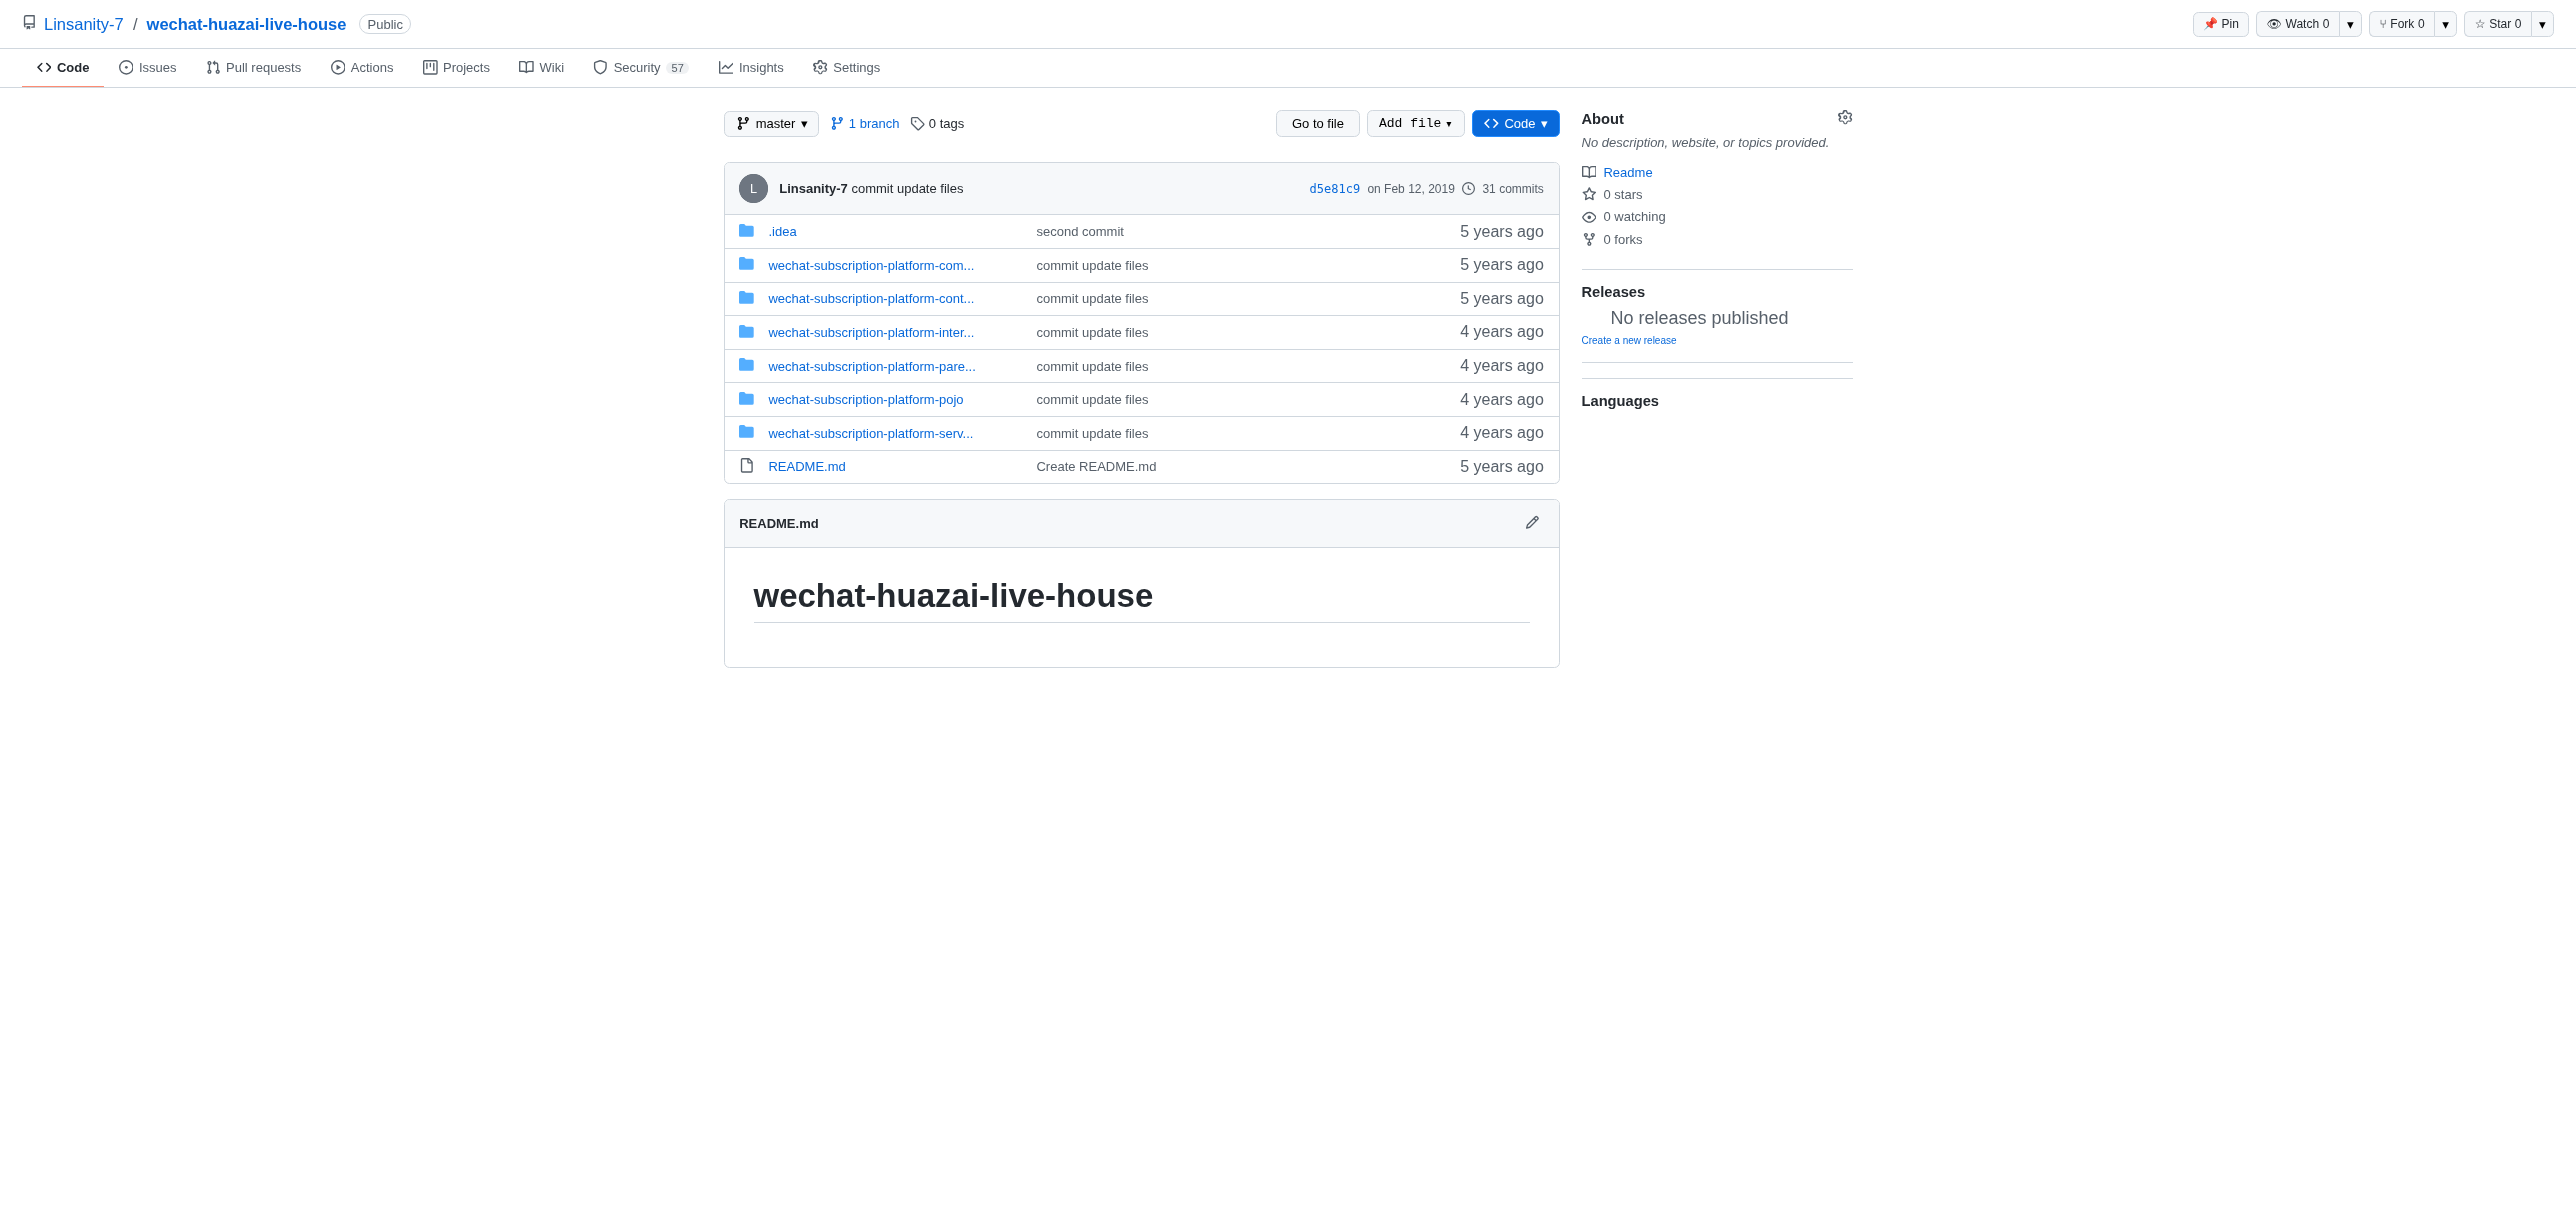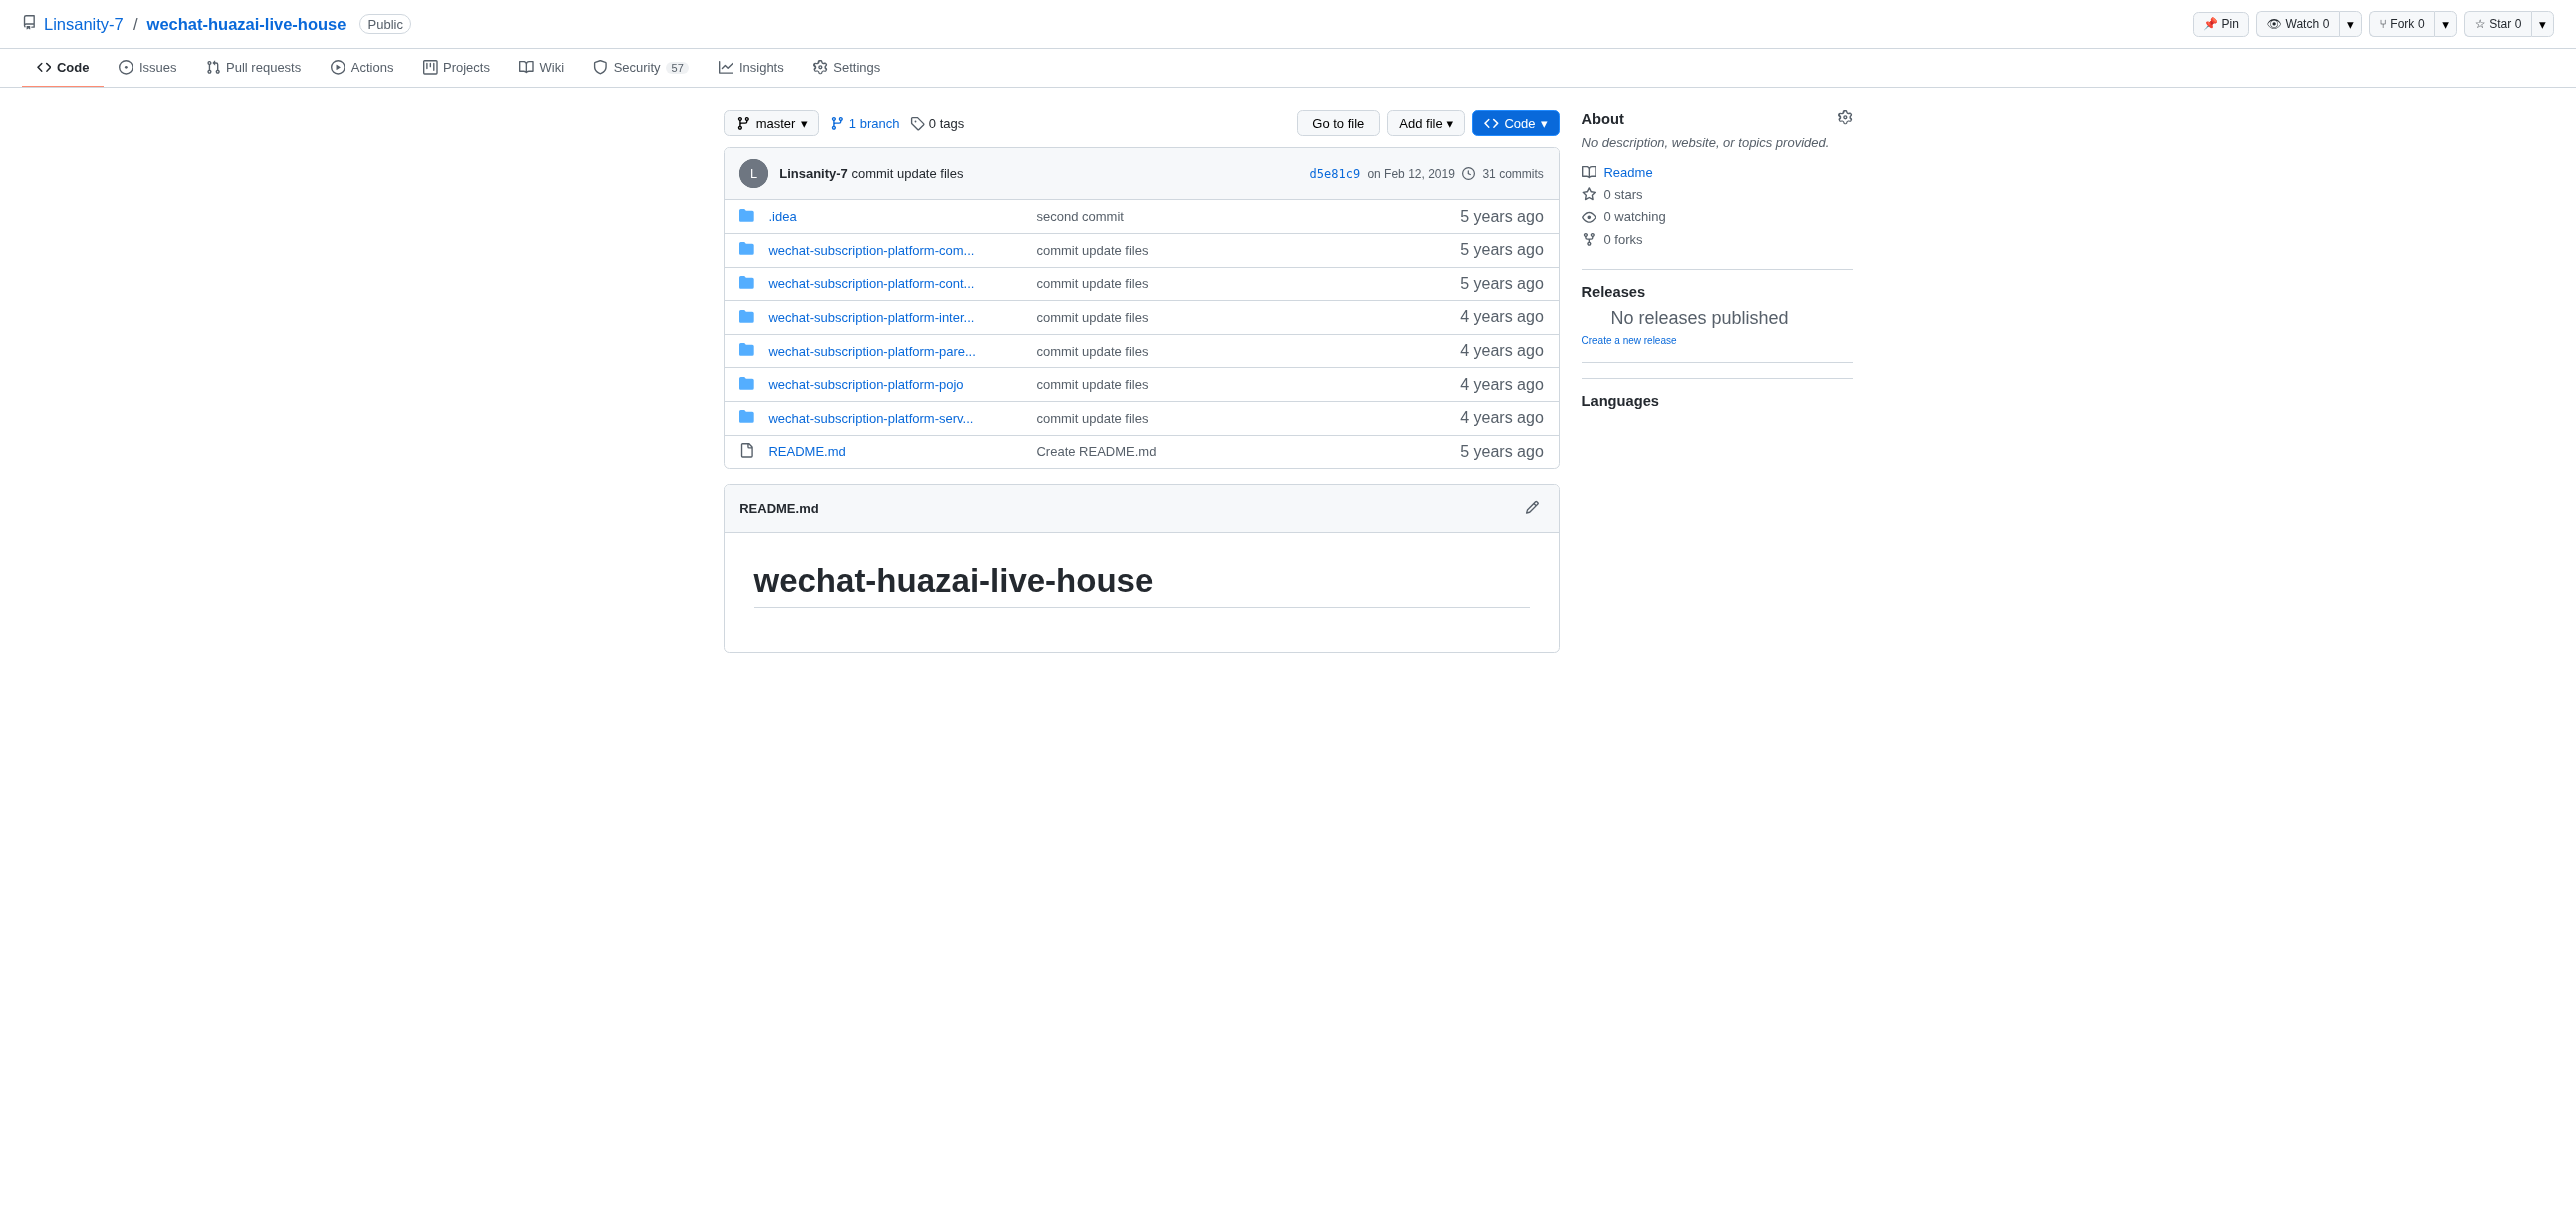--- a/index.html
+++ b/index.html
@@ -24,28 +24,28 @@
     .nav-tab { display: flex; align-items: center; gap: 5.5px; padding: 11px 14.7px; font-size: 13px; color: #57606a; cursor: pointer; border-bottom: 1.8px solid transparent; text-decoration: none; }
     .nav-tab.active { color: #24292f; border-bottom: 1.8px solid #fd8c73; font-weight: 600; }
     .nav-badge { background: #afb8c133; border-radius: 18.3px; padding: 0 5.5px; font-size: 11px; color: #57606a; }
 
     
     .main { display: flex; padding: 22px; gap: 22px; max-width: 1173px; margin: 0 auto; }
     .content { flex: 1; min-width: 0; }
     .sidebar { width: 271px; flex-shrink: 0; }
 
     
-    .branch-bar { display: flex; align-items: center; justify-content: space-between; margin-bottom: 11px; }
+    .branch-bar { display: flex; align-items: center; justify-content: space-between; margin-bottom: 25px; }
     .branch-bar-left { display: flex; align-items: center; gap: 11px; }
     .btn-branch { display: flex; align-items: center; gap: 5.5px; padding: 4.6px 11px; border: 0.9px solid #d0d7de; border-radius: 5.5px; background: #f6f8fa; font-size: 13px; cursor: pointer; }
     .branch-meta { display: flex; align-items: center; gap: 3.7px; font-size: 13px; color: #24292f; }
     .branch-meta a { color: #0969da; text-decoration: none; }
     .btn-bar { display: flex; gap: 7.3px; }
     .btn-go-file { padding: 4.6px 14.7px; border: 0.9px solid #d0d7de; border-radius: 5.5px; background: #f6f8fa; font-size: 13px; cursor: pointer; }
-    .btn-add-file { display: flex; align-items: center; gap: 3.7px; padding: 4.6px 11px; border: 0.9px solid #d0d7de; border-radius: 5.5px; background: #f6f8fa; font-size: 13px; cursor: pointer; }
+    .btn-add-file { display: flex; align-items: center; gap: 3.7px; padding: 4.6px 11px; border: 0.9px solid #d0d7de; border-radius: 5.5px; background: #f6f8fa; font-size: 13px; cursor: pointer; font-family: Liberation Mono, monospace; }
     .btn-code { display: flex; align-items: center; gap: 5.5px; padding: 4.6px 11px; border: 0.9px solid #218bff; border-radius: 5.5px; background: #0969da; color: #fff; font-size: 13px; cursor: pointer; font-weight: 500; }
 
     
     .file-table { border: 0.9px solid #d0d7de; border-radius: 5.5px; overflow: hidden; margin-bottom: 14.7px; }
     .commit-row { display: flex; align-items: center; gap: 11px; padding: 11px 14.7px; background: #f6f8fa; border-bottom: 0.9px solid #d0d7de; }
     .avatar { width: 29px; height: 29px; border-radius: 50%; background: #57606a; display: flex; align-items: center; justify-content: center; overflow: hidden; }
     .commit-info { flex: 1; }
     .commit-author { font-weight: 600; }
     .commit-meta { display: flex; align-items: center; gap: 7.3px; color: #57606a; font-size: 12px; }
     .commit-hash { color: #0969da; font-family: monospace; }

